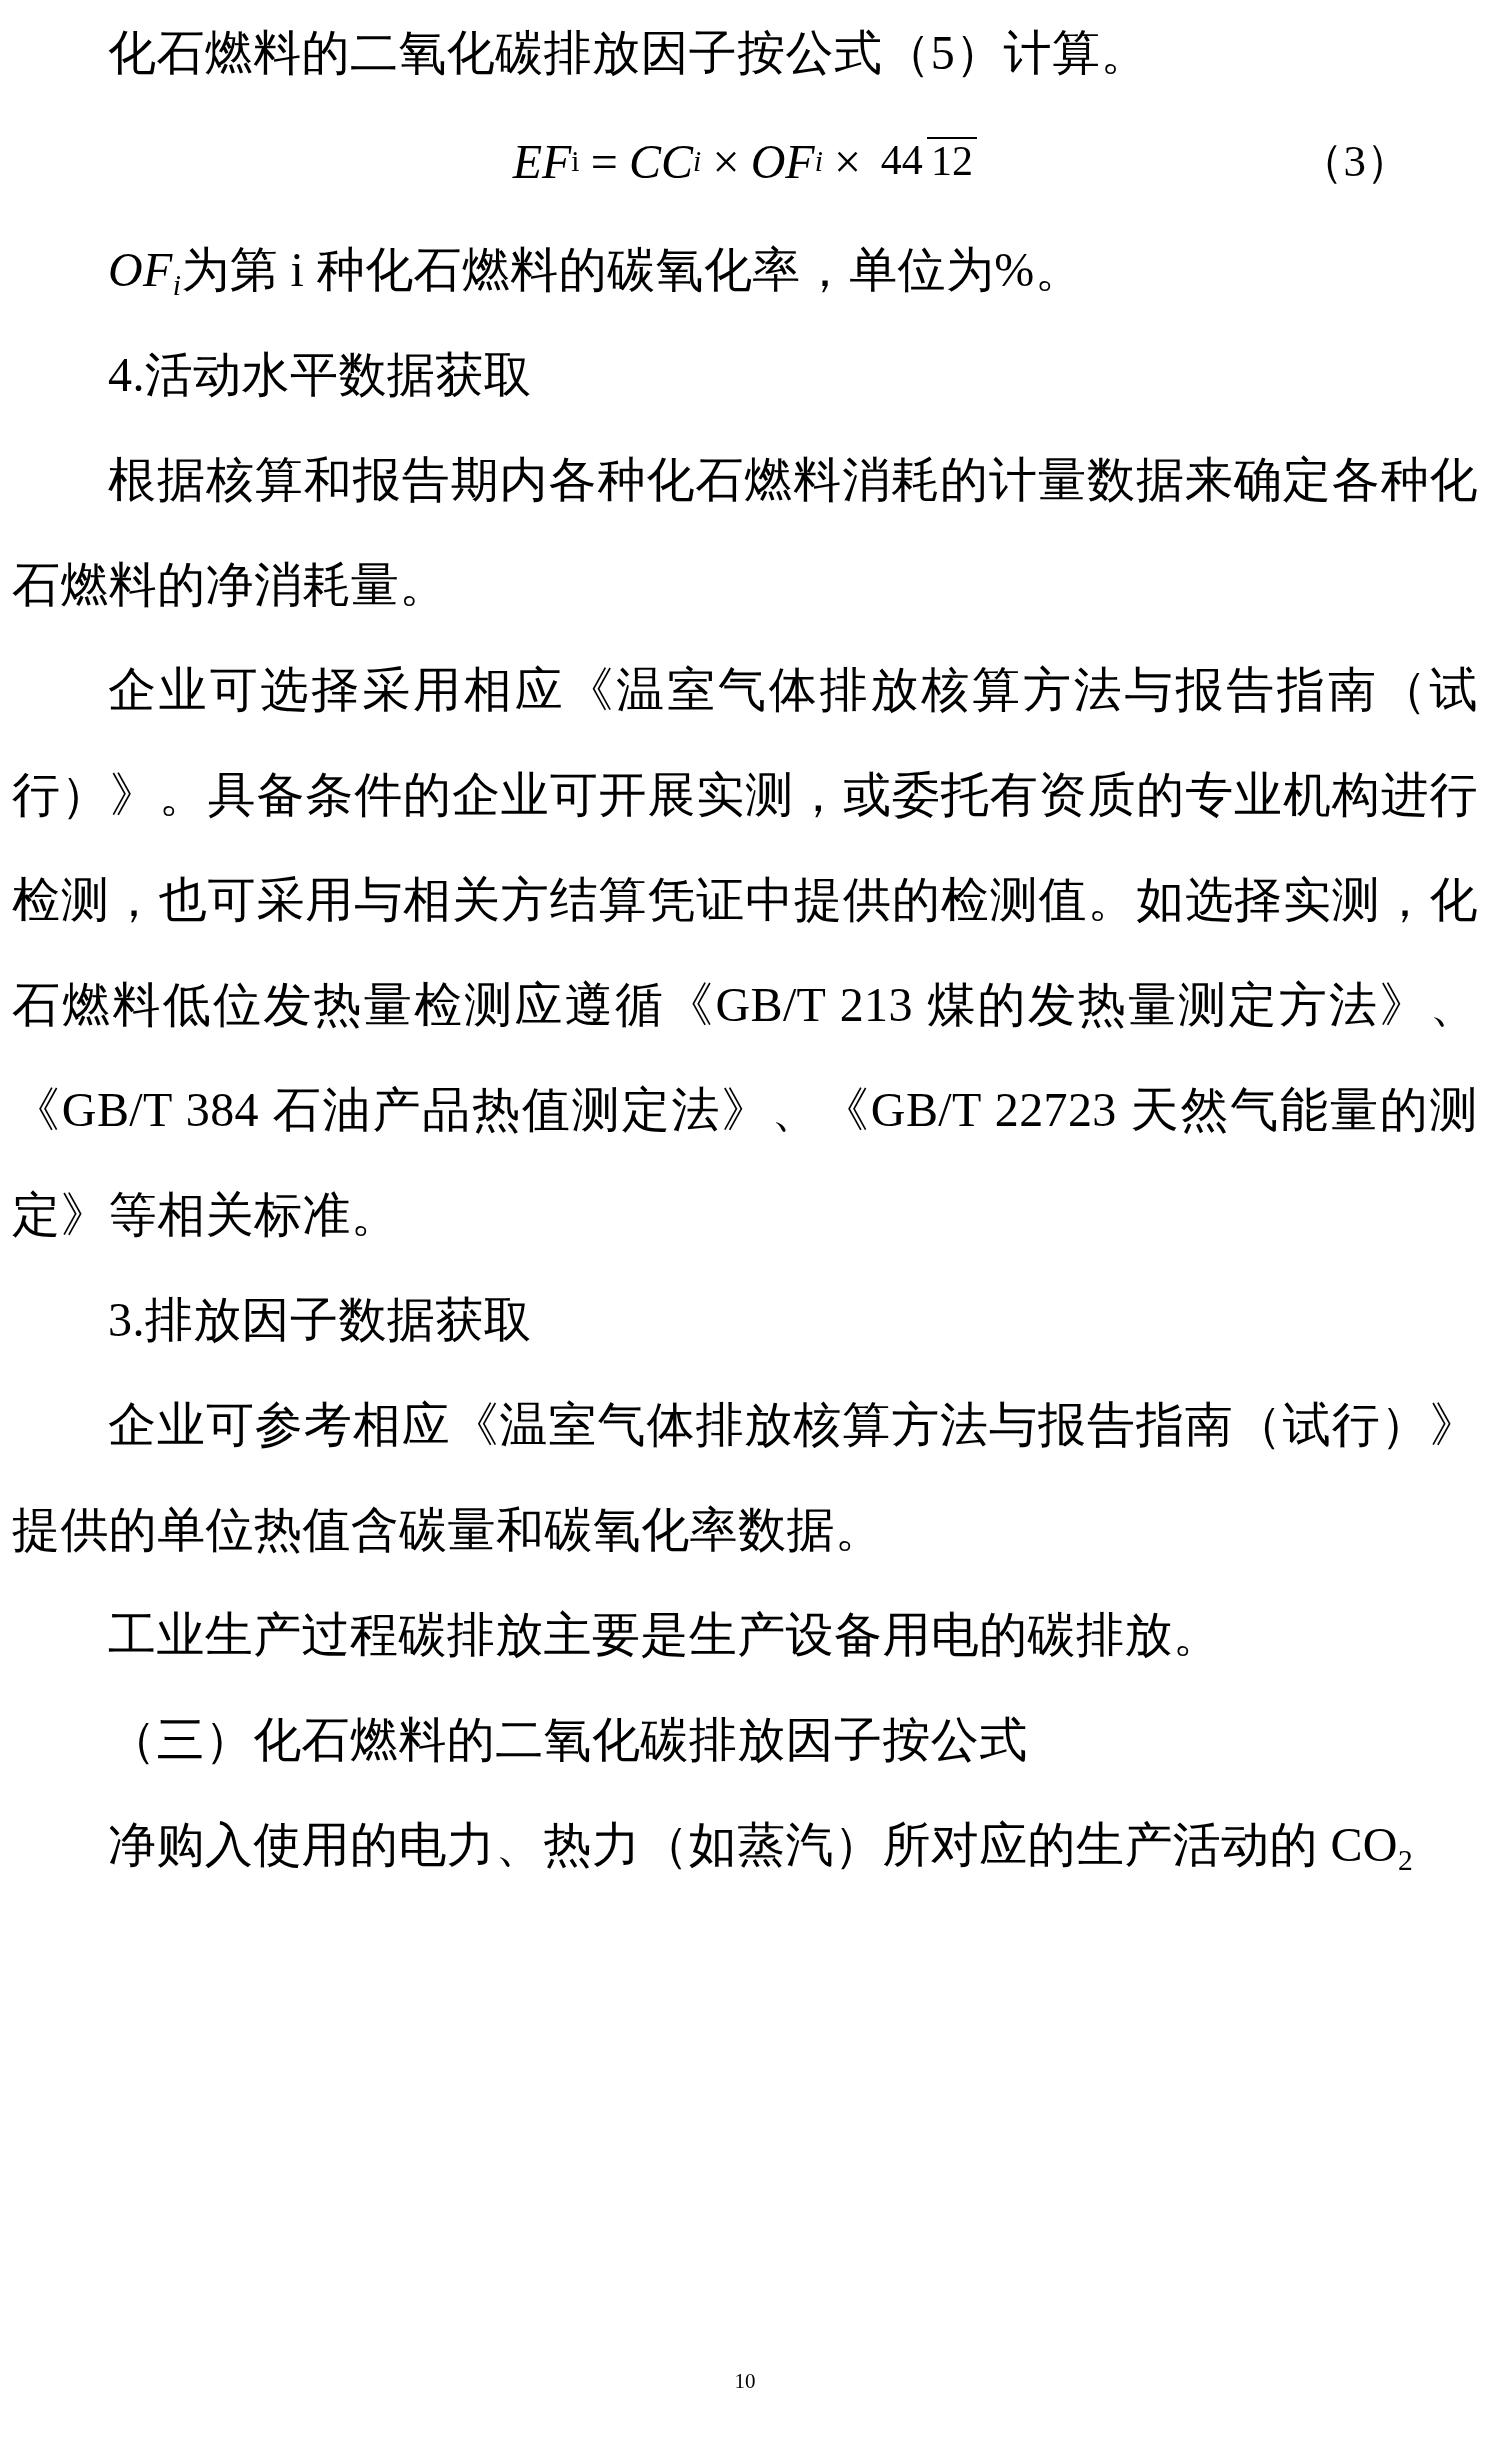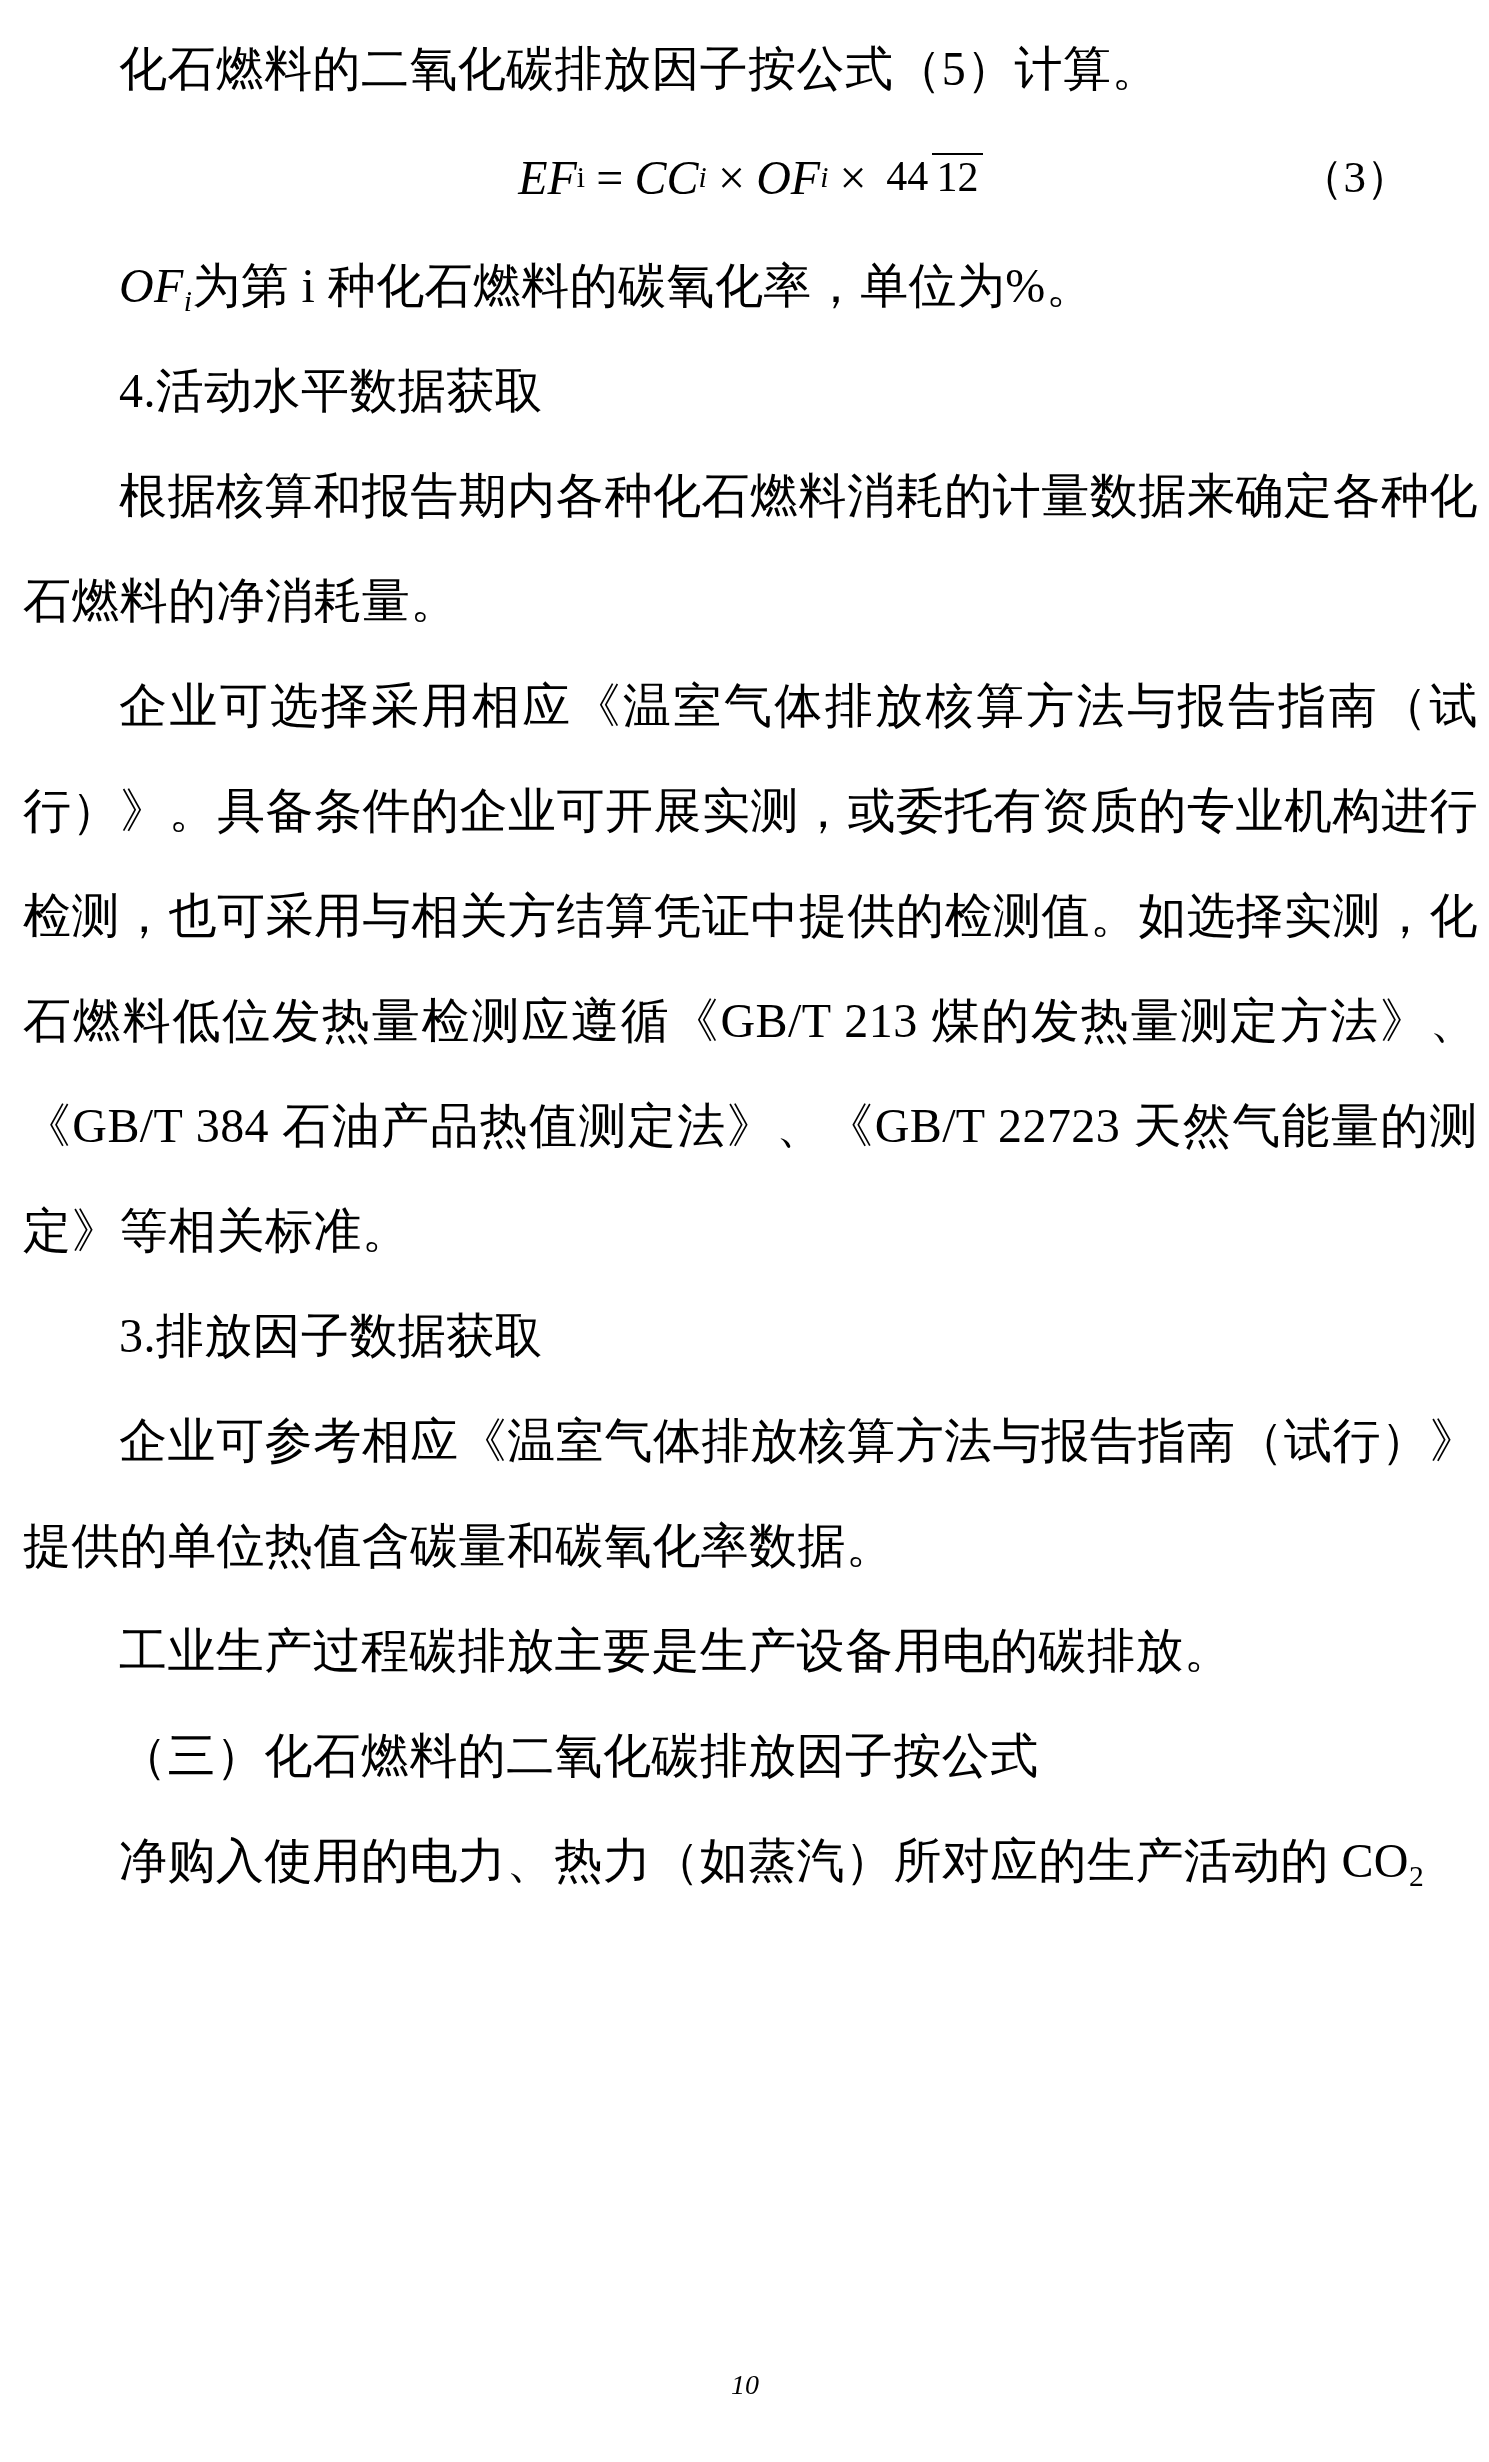--- a/index.html
+++ b/index.html
@@ -10,21 +10,21 @@
     color: #000000;
   }
   .page {
     width: 1490px;
     height: 2462px;
     background: #ffffff;
     padding: 0 12px;
     overflow: hidden;
     position: relative;
   }
-  .doc-body { padding-top: 16px; margin-left: 11px; }
+  .doc-body { padding-top: 0; }
   .para {
     font-size: 48px;
     line-height: 105px;
     text-indent: 2em;
     text-align: justify;
     text-justify: inter-character;
     letter-spacing: 0.4px;
   }
   .para .txt { letter-spacing: inherit; }
   .para i.var, .eq-body i { font-style: italic; }
@@ -71,21 +71,21 @@
   .page-footer {
     position: absolute;
     left: 0;
     bottom: 0;
     width: 100%;
     height: 91px;
     display: flex;
     justify-content: center;
     align-items: flex-start;
   }
-  .page-number { font-size: 28px; line-height: 1; font-style: italic; }
+  .page-number { font-size: 21px; line-height: 1; }
 </style>
 </head>
 <body>
 
 <div class="page">
   <main class="doc-body" id="doc-body">
       <p class="para"><span class="txt">化石燃料的二氧化碳排放因子按公式（5）计算。</span></p>
       <div class="formula-row">
         <span class="eq-body">
           <i class="var">EF</i>

